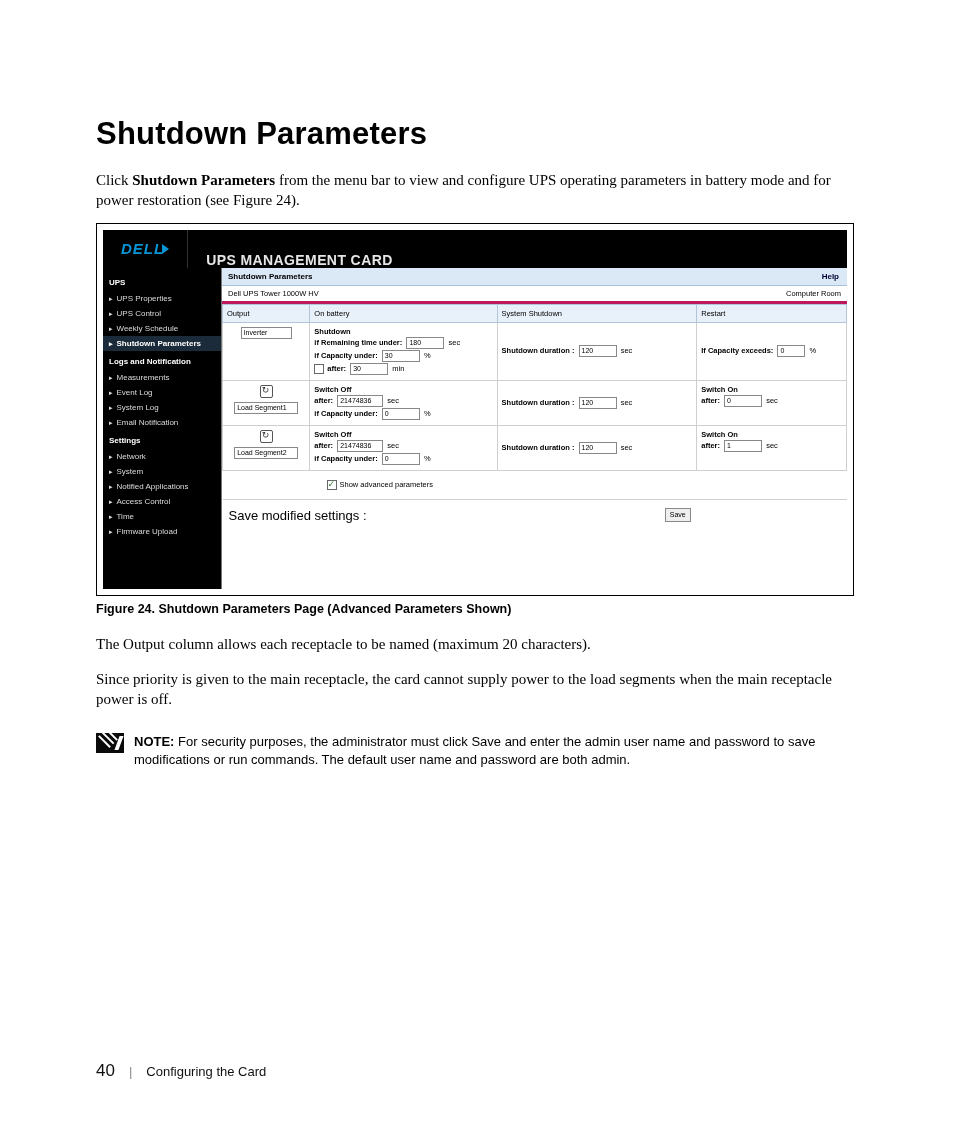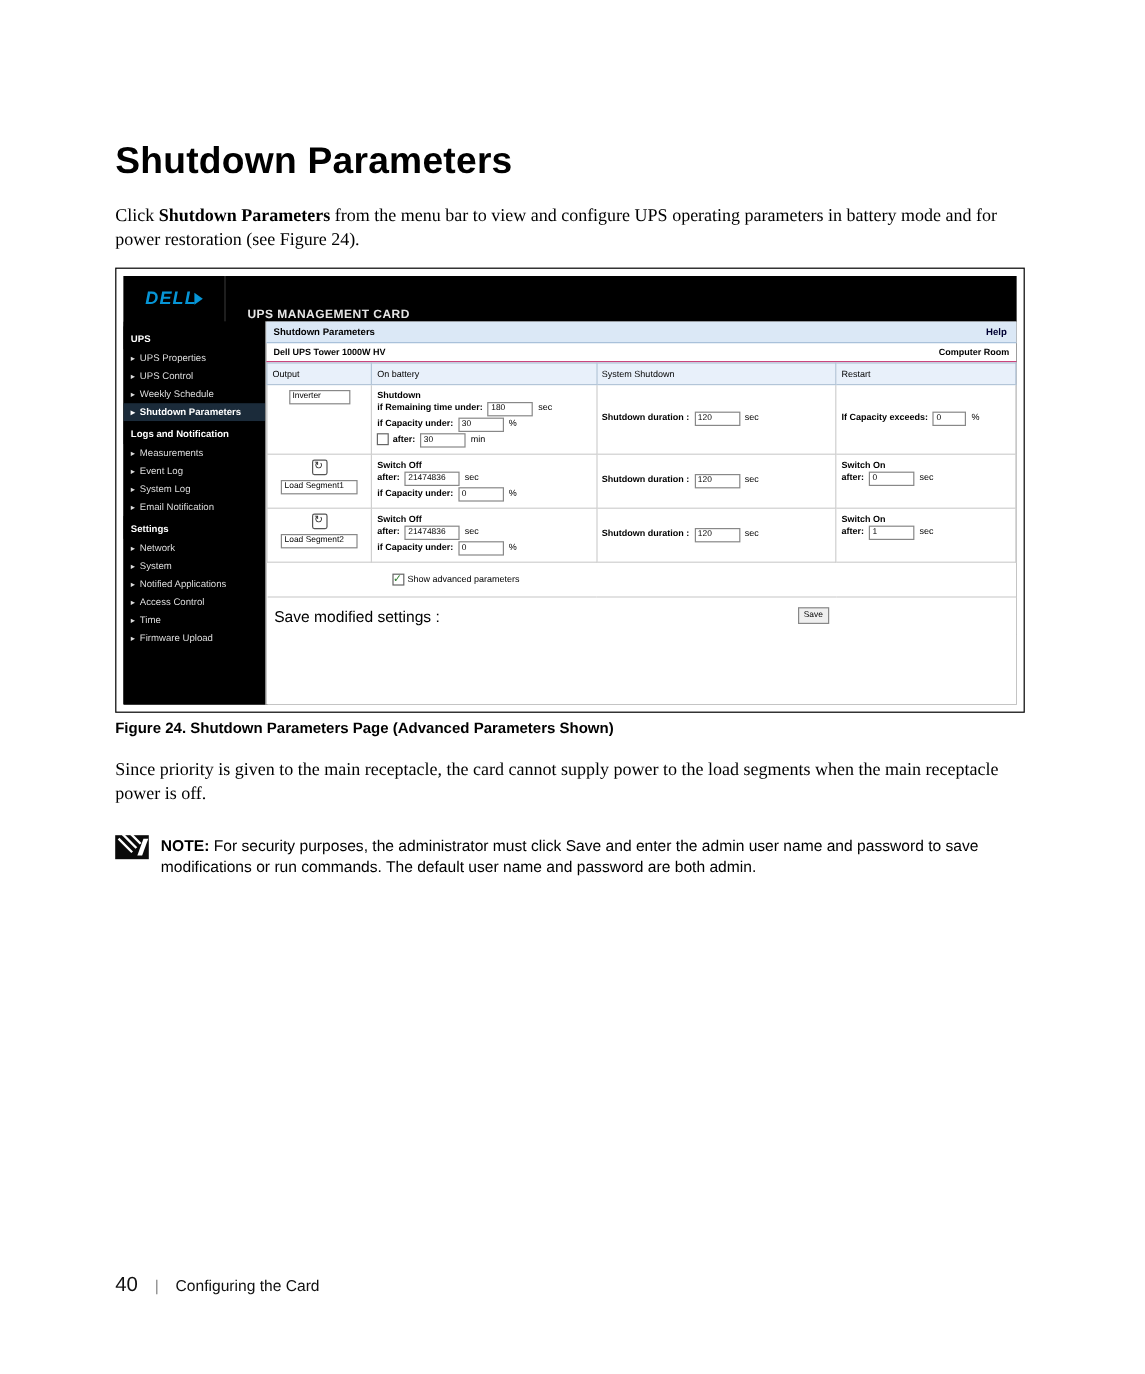--- a/index.html
+++ b/index.html
@@ -8,32 +8,32 @@
   h1{font-family:Arial,Helvetica,sans-serif;font-weight:700;font-size:31px;margin:0 0 18px 0;letter-spacing:.2px}
   p.body{font-size:15px;line-height:1.35;margin:15px 0 12px 0}
   .bold{font-weight:700}
   .figure-frame{border:1.5px solid #000;padding:6px;width:744px;margin:12px 0 6px 0}
   .figure-caption{font-family:Arial,Helvetica,sans-serif;font-weight:700;font-size:12.5px;margin:6px 0 18px 0}
   
   .ui{width:100%;font-family:Arial,Helvetica,sans-serif;font-size:8px;color:#000;background:#000}
   .ui-top{background:#000;color:#fff;height:38px;display:flex;align-items:flex-end}
   .logo{color:#0695d6;font-weight:800;font-style:italic;font-size:15px;letter-spacing:1px;padding:0 18px;border-right:1px solid #333;height:100%;display:flex;align-items:center}
   .logo-tail{display:inline-block;width:0;height:0;border-left:7px solid #0695d6;border-top:5px solid transparent;border-bottom:5px solid transparent;margin-left:-2px}
-  .card-title{color:#e6e6e6;font-size:10px;font-weight:700;letter-spacing:.4px;padding-left:18px}
+  .card-title{color:#e6e6e6;font-size:14px;font-weight:700;letter-spacing:.4px;padding-left:18px}
   .ui-body{display:flex;align-items:stretch;background:#000}
   .nav{width:118px;background:#000;color:#fff;font-size:8px;padding:4px 0 40px 0}
   .nav-h{background:#000;color:#fff;font-weight:700;padding:6px 1px 4px 6px;font-size:8px}
   .nav-item{padding:3px 6px;color:#dcdcdc;cursor:pointer}
   .nav-item::before{content:'\25B8';margin-right:4px;font-size:7px}
   .nav-item.active{background:#1b2b3a;color:#fff;font-weight:700}
   .panel{flex:1;background:#fff;border-left:1px solid #777}
   .panel-titlebar{display:flex;background:#dbe8f6;border-bottom:1px solid #a9c1da;font-weight:700;font-size:8px}
   .panel-titlebar .pt{padding:4px 6px;flex:1}
   .panel-titlebar .help{padding:4px 8px;color:#003}
-  .crumb{display:flex;border-bottom:1px solid #be185d;font-size:7.5px;font-weight:700}
+  .crumb{display:flex;border-bottom:3px solid #be185d;font-size:7.5px;font-weight:400}
   .crumb div{padding:3px 6px}
   .crumb .left{flex:1}
   table.grid{width:100%;border-collapse:collapse;font-size:7.5px}
   table.grid th{background:#e8f0fa;border:1px solid #b3c5d8;padding:4px;font-weight:400;text-align:left}
   table.grid td{border:1px solid #cfcfcf;padding:4px;vertical-align:top;background:#fff}
   .inp{display:inline-block;border:1px solid #888;background:#fff;width:32px;height:10px;font-size:7px;padding:0 2px;line-height:10px;margin:0 2px}
   .btn{display:inline-block;border:1px solid #888;background:#efefef;padding:1px 4px;font-size:7px;line-height:10px}
   .chk{display:inline-block;width:8px;height:8px;border:1px solid #666;margin-right:3px;vertical-align:middle;position:relative}
   .chk.on::after{content:'\2713';position:absolute;left:0;top:-2px;color:#2a7a2a;font-size:9px}
   .icon-loop{display:inline-block;width:11px;height:11px;border:1px solid #555;border-radius:2px;position:relative;margin-bottom:2px}
@@ -176,20 +176,21 @@
                     <td colspan="4" style="border:none;height:50px"></td>
                   </tr>
             </tbody>
               </table>
           </div>
         </div>
       </div>
     </div>
     <div class="figure-caption">Figure 24. Shutdown Parameters Page (Advanced Parameters Shown)</div>
 
+    <p class="body">The Output column allows each receptacle to be named (maximum 20 characters).</p>
     <p class="body">Since priority is given to the main receptacle, the card cannot supply power to the load segments when the main receptacle power is off.</p>
 
     <div class="note-block">
       <div class="note-icon"></div>
       <div class="note-text"><span class="bold">NOTE:</span><span> For security purposes, the administrator must click Save and enter the admin user name and password to save modifications or run commands. The default user name and password are both admin.</span></div>
     </div>
   </div>
 
   <div class="footer">
     <span class="pn">40</span><span class="bar">|</span><span>Configuring the Card</span>

